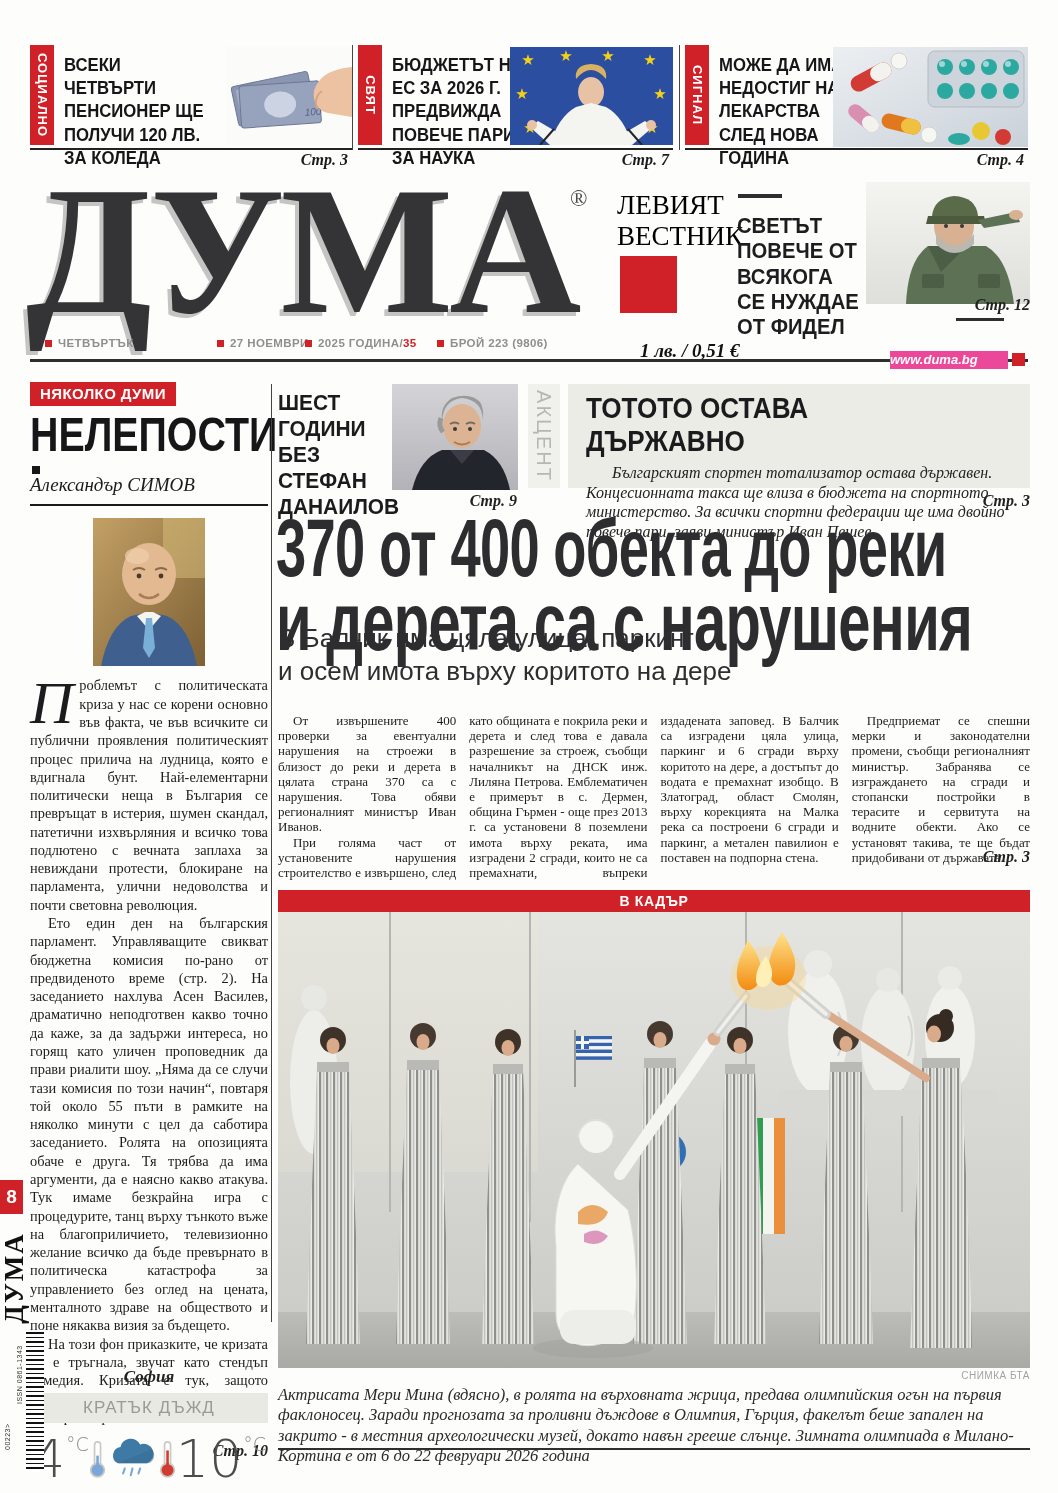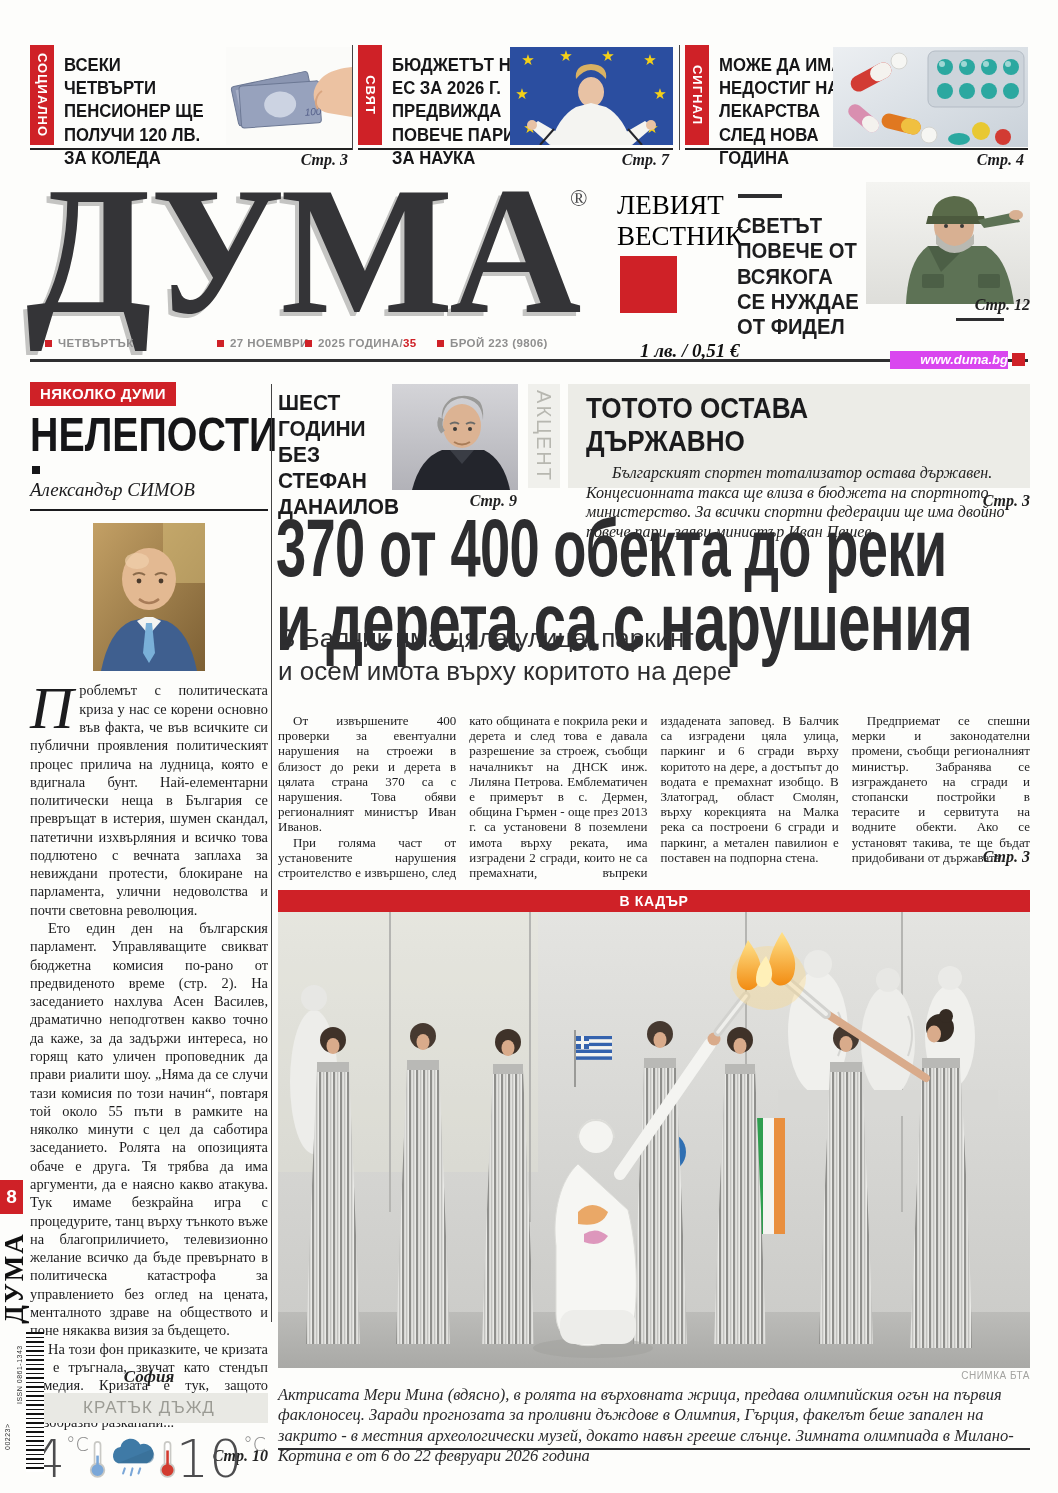--- a/index.html
+++ b/index.html
@@ -29,30 +29,30 @@
         line-height:1.15;color:#000000;}
   .redsq{position:absolute;background:#cf2127;}
   .fidel-title{position:absolute;left:737px;top:213px;width:140px;font-weight:bold;font-size:22px;
         line-height:1.15;color:#1d1d1f;transform:scaleX(.92);transform-origin:0 0;}
   .bar{position:absolute;background:#2e2e30;}
   
   .dl-item{position:absolute;top:337px;font-size:11.5px;letter-spacing:.4px;color:#8f8f8f;font-weight:bold;}
   .dl-item .sq{display:inline-block;width:7px;height:7px;background:#cf2127;margin-right:6px;}
   .price{position:absolute;left:640px;top:340px;font-family:"Liberation Serif",serif;font-style:italic;
         font-weight:bold;font-size:19px;color:#111;}
-  .site-box{position:absolute;left:890px;top:351px;width:118px;height:18px;background:#d946ef;color:#fff;
-        font-style:italic;font-weight:bold;font-size:13px;text-align:right;line-height:18px;}
+  .site-box{position:absolute;left:890px;top:351px;width:118px;height:18px;background:#ec4899;color:#fff;
+        font-style:italic;font-weight:bold;font-size:13px;text-align:left;line-height:18px;}
   
   .opin{position:absolute;left:30px;top:382px;width:238px;height:1111px;}
   .rubric{display:inline-block;background:#cf2127;color:#fff;font-weight:bold;font-size:15px;
         letter-spacing:.4px;padding:3px 10px 4px;}
   .opin-title{font-weight:bold;font-size:48px;line-height:1.05;color:#161618;margin-top:4px;
         transform:scaleX(.82);transform-origin:0 0;}
   .sqb{width:8px;height:8px;background:#161618;margin:6px 0 0 2px;}
-  .author{font-family:"Liberation Serif",serif;font-style:italic;font-size:19px;margin-top:5px;color:#1b1b1d;}
+  .author{font-family:"Liberation Serif",serif;font-style:italic;font-size:19px;color:#1b1b1d;}
   .opin-rule{height:2px;background:#1b1b1d;margin-top:8px;}
   .opin-photo{display:block;margin:12px auto 10px;}
   .opin-body{font-family:"Liberation Serif","DejaVu Serif",serif;font-size:14.4px;line-height:1.27;
         text-align:justify;color:#1c1c1e;}
   .opin-body p{margin:0;text-indent:18px;}
   .opin-body p.first{text-indent:0;}
   .dropcap{float:left;font-family:"Liberation Serif",serif;font-style:italic;font-size:60px;
         line-height:46px;margin:4px 6px 0 0;}
   .opin-ref{text-align:right;margin-top:16px;}
   

